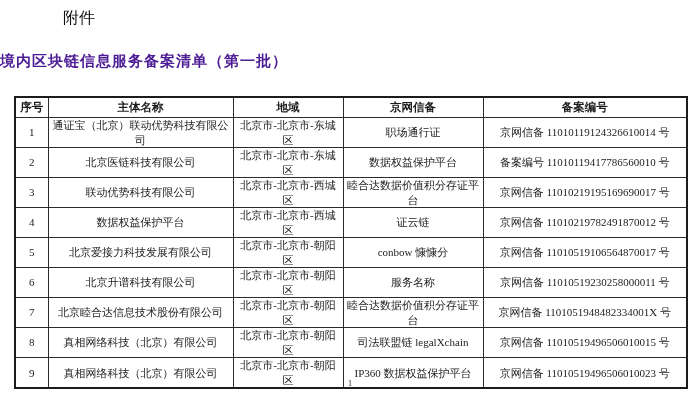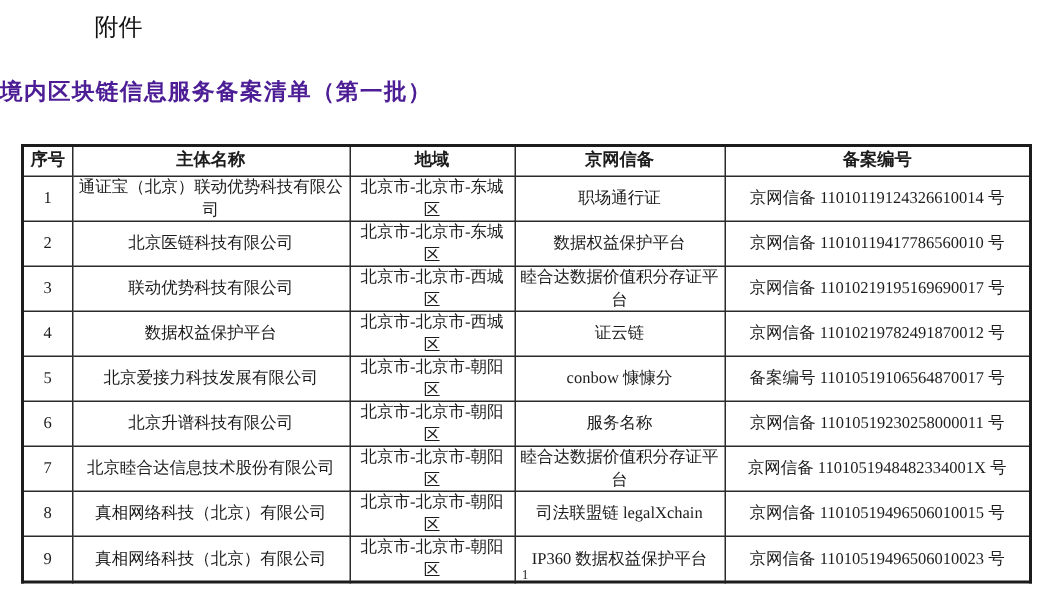--- a/index.html
+++ b/index.html
@@ -86,42 +86,42 @@
         <td>通证宝（北京）联动优势科技有限公司</td>
         <td>北京市-北京市-东城区</td>
         <td>职场通行证</td>
         <td>京网信备 11010119124326610014 号</td>
       </tr>
       <tr>
         <td>2</td>
         <td>北京医链科技有限公司</td>
         <td>北京市-北京市-东城区</td>
         <td>数据权益保护平台</td>
-        <td>京网信备 11010119417786560010 号</td>
+        <td>备案编号 11010119417786560010 号</td>
       </tr>
       <tr class="double">
         <td>3</td>
         <td>联动优势科技有限公司</td>
         <td>北京市-北京市-西城区</td>
         <td>睦合达数据价值积分存证平台</td>
         <td>京网信备 11010219195169690017 号</td>
       </tr>
       <tr>
         <td>4</td>
         <td>数据权益保护平台</td>
         <td>北京市-北京市-西城区</td>
         <td>证云链</td>
         <td>京网信备 11010219782491870012 号</td>
       </tr>
       <tr>
         <td>5</td>
         <td>北京爱接力科技发展有限公司</td>
         <td>北京市-北京市-朝阳区</td>
         <td>conbow 慷慷分</td>
-        <td>备案编号 11010519106564870017 号</td>
+        <td>京网信备 11010519106564870017 号</td>
       </tr>
       <tr>
         <td>6</td>
         <td>北京升谱科技有限公司</td>
         <td>北京市-北京市-朝阳区</td>
         <td>服务名称</td>
         <td>京网信备 11010519230258000011 号</td>
       </tr>
       <tr class="double">
         <td>7</td>

